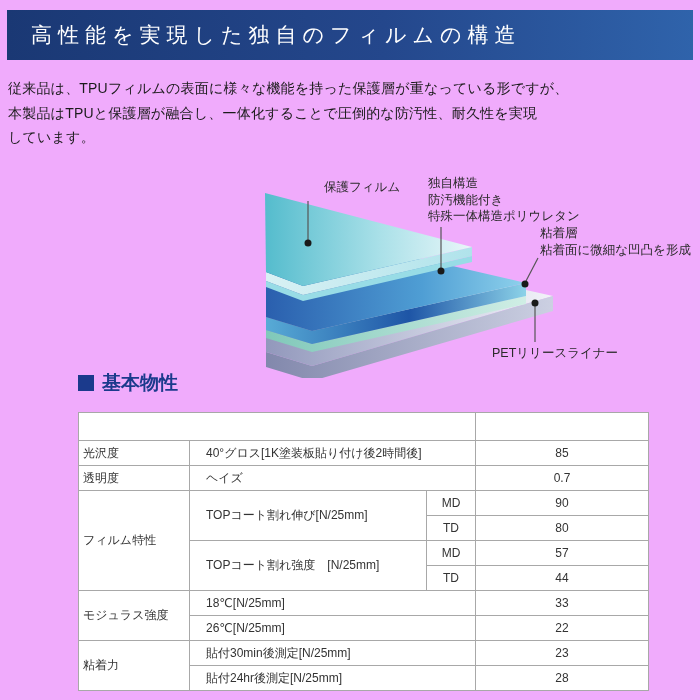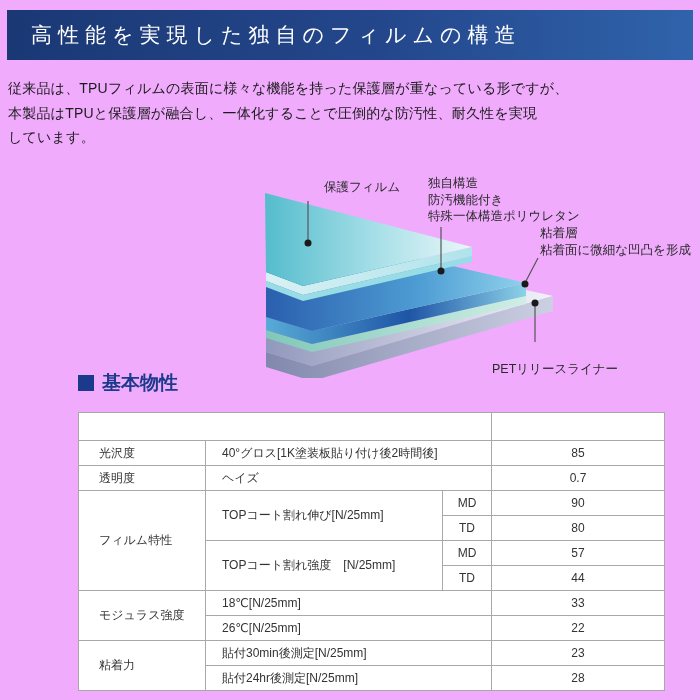--- a/index.html
+++ b/index.html
@@ -17,32 +17,32 @@
   .intro{position:absolute;left:8px;top:76px;width:690px;font-size:14px;line-height:24.5px;
          color:#1b1b1b;white-space:pre-line;letter-spacing:0.2px;}
 
   
   .diagram{position:absolute;left:0;top:168px;width:700px;height:210px;}
   .diagram svg{position:absolute;left:0;top:0;}
   .dlabel{position:absolute;font-size:12.5px;line-height:16.5px;color:#2a2a2a;white-space:pre-line;}
   .lbl-protect{left:296px;top:11px;margin-left:28px;}
   .lbl-unique{left:428px;top:7px;}
   .lbl-adhesive{left:540px;top:57px;}
-  .lbl-liner{left:492px;top:177px;margin-top:16px;}
+  .lbl-liner{left:492px;top:177px;}
 
   
   .section-head{position:absolute;left:78px;top:370px;font-size:19px;font-weight:bold;
           color:#1b3a8c;display:flex;align-items:center;gap:8px;}
   .section-bullet{display:inline-block;width:16px;height:16px;background:#1b3a8c;}
 
   
   .spec-table{position:absolute;left:78px;top:412px;border-collapse:collapse;table-layout:fixed;}
   .spec-table td,.spec-table th{border:1px solid #a8a8a8;font-size:12px;font-weight:normal;
           color:#333;padding:0;vertical-align:middle;background:#fff;}
-  .spec-table .c-cat{width:106px;padding-left:20px;text-align:left;}
+  .spec-table .c-cat{width:106px;padding-left:4px;text-align:left;}
   .spec-table .c-test{width:220px;padding-left:16px;text-align:left;}
   .spec-table .c-dir{width:48px;text-align:center;}
   .spec-table .c-val{width:172px;text-align:center;}
   .spec-table tr{height:25px;}
   .spec-table tr.hdr{height:28px;}
   .diag-cell{background:
       linear-gradient(to bottom right,transparent 49.5%,#9a9a9a 49.5%,#9a9a9a 50.5%,transparent 50.5%);}
   .prod-head{background:linear-gradient(90deg,#4e8dc8 0%,#2b5cab 55%,#1b3b8d 100%);
       color:#fff !important;font-weight:bold;font-size:12.5px;text-align:center;}
 </style>

